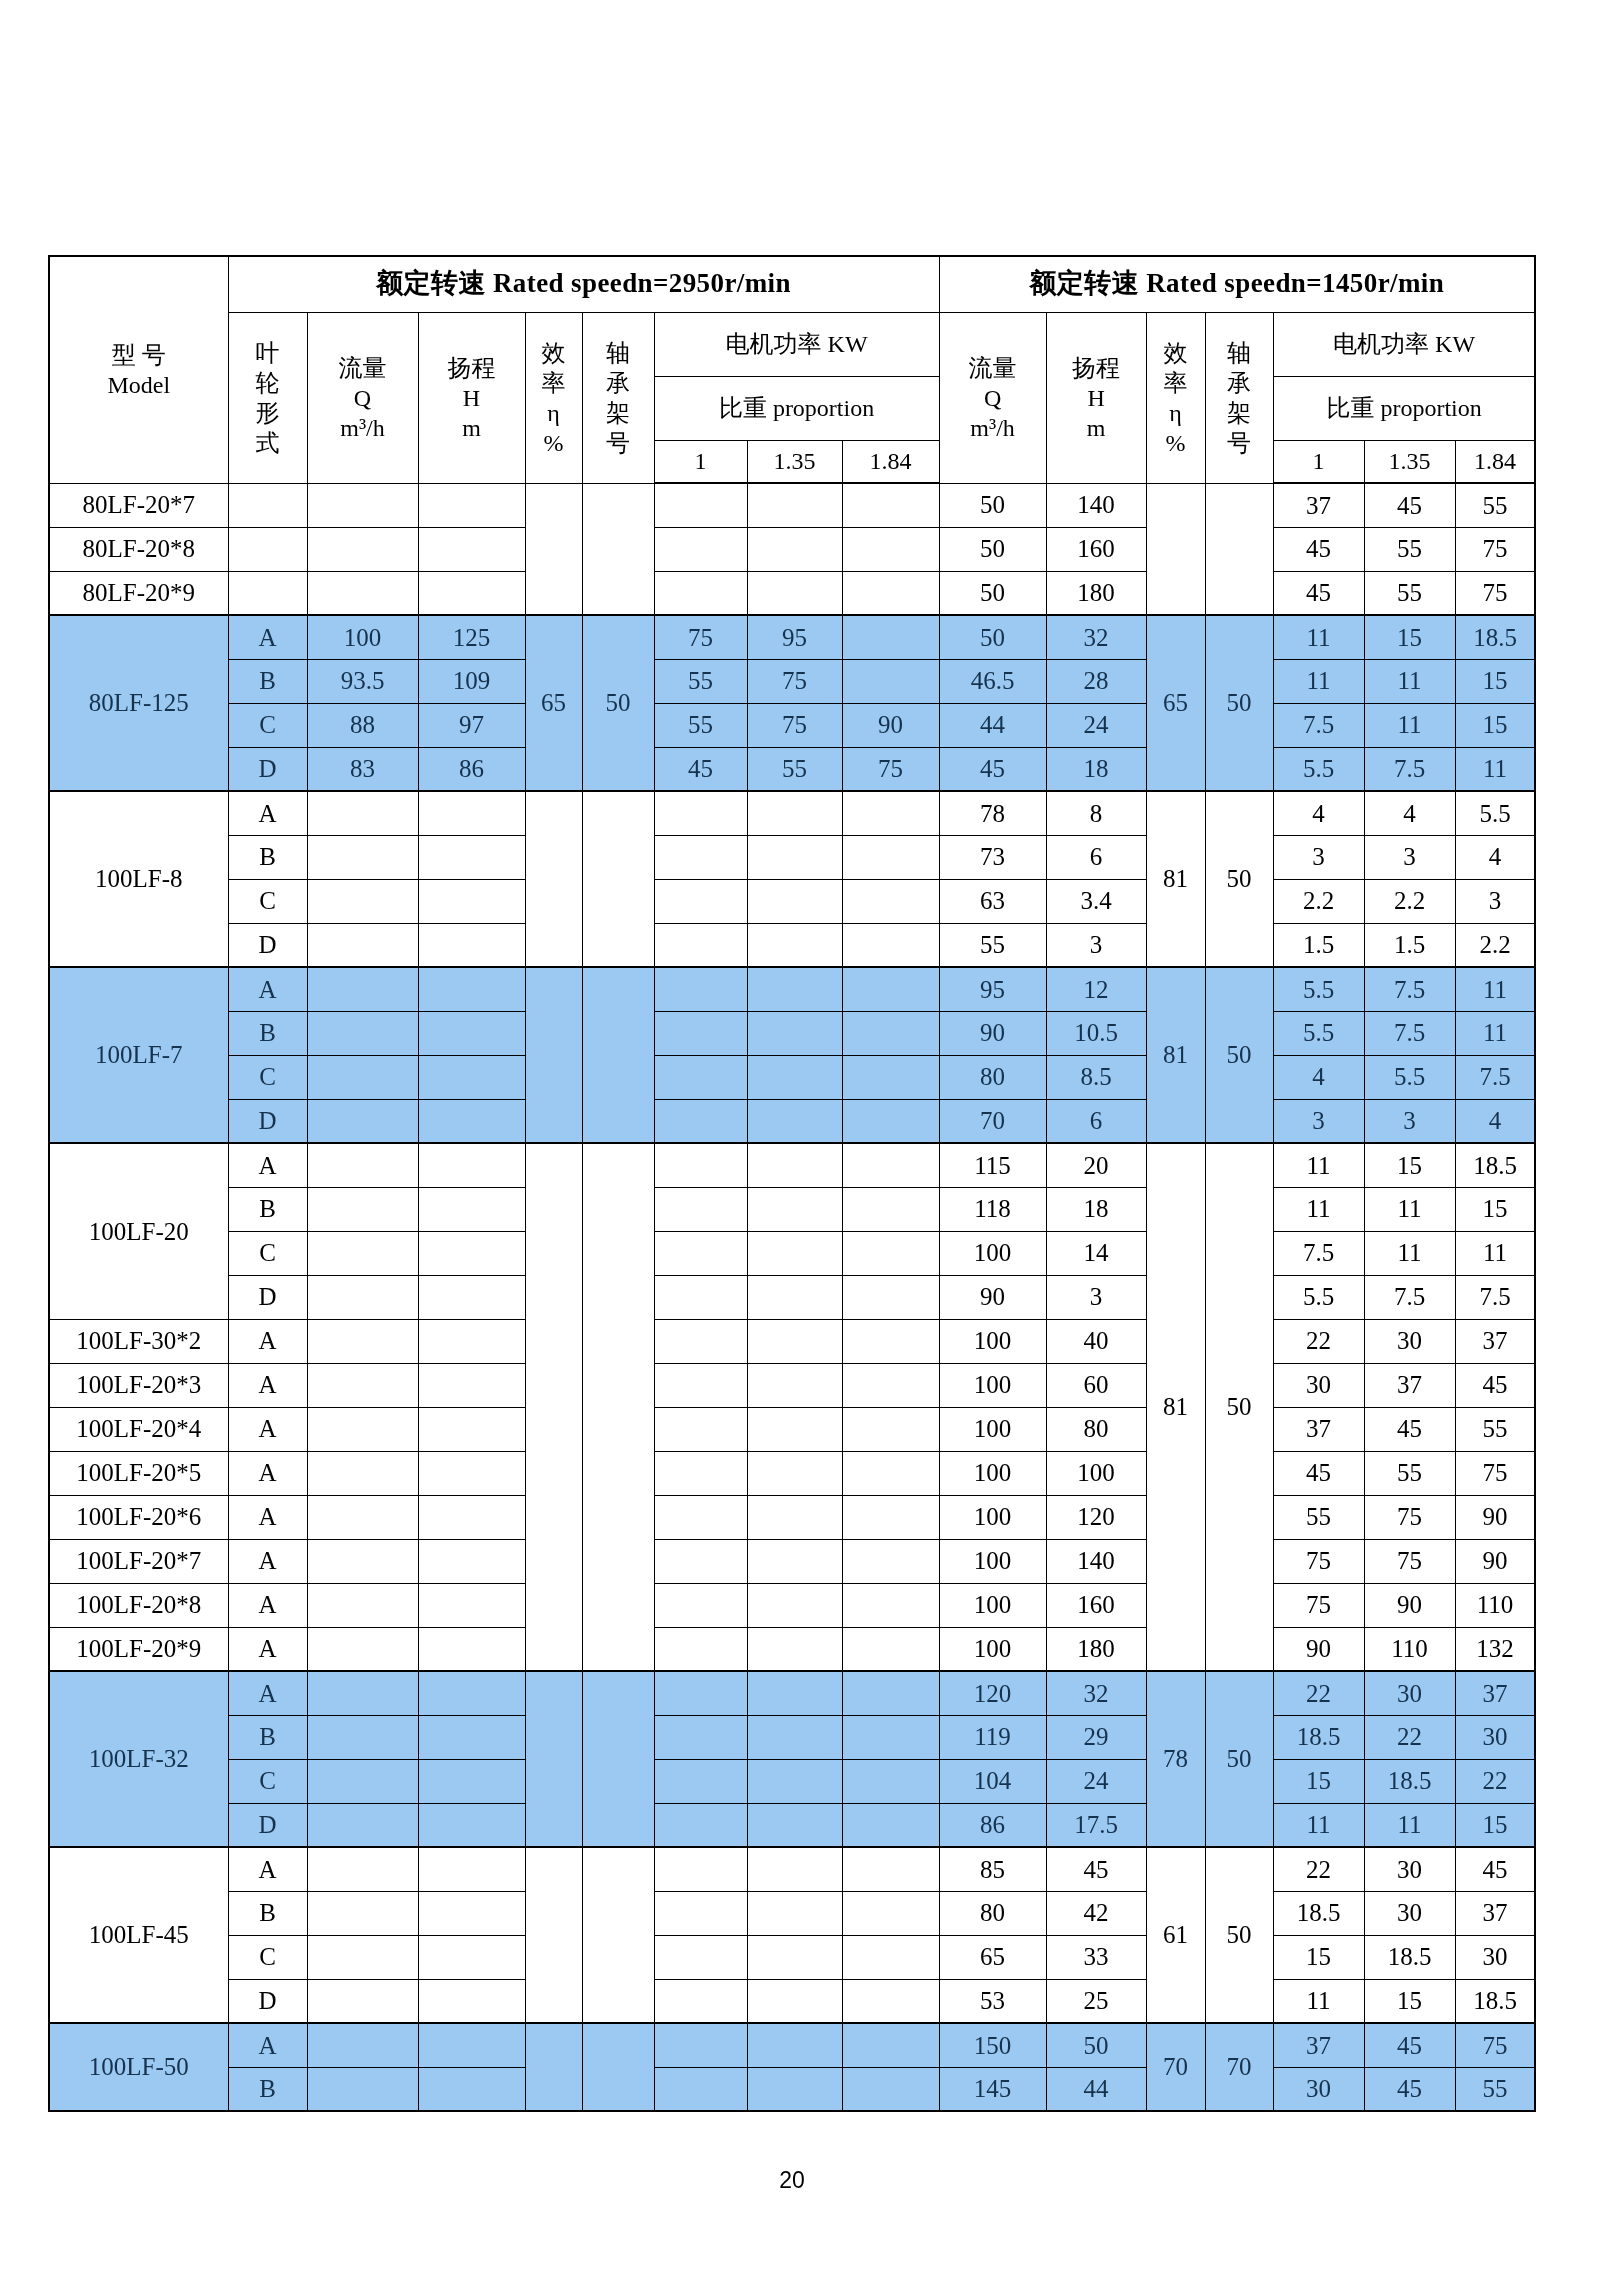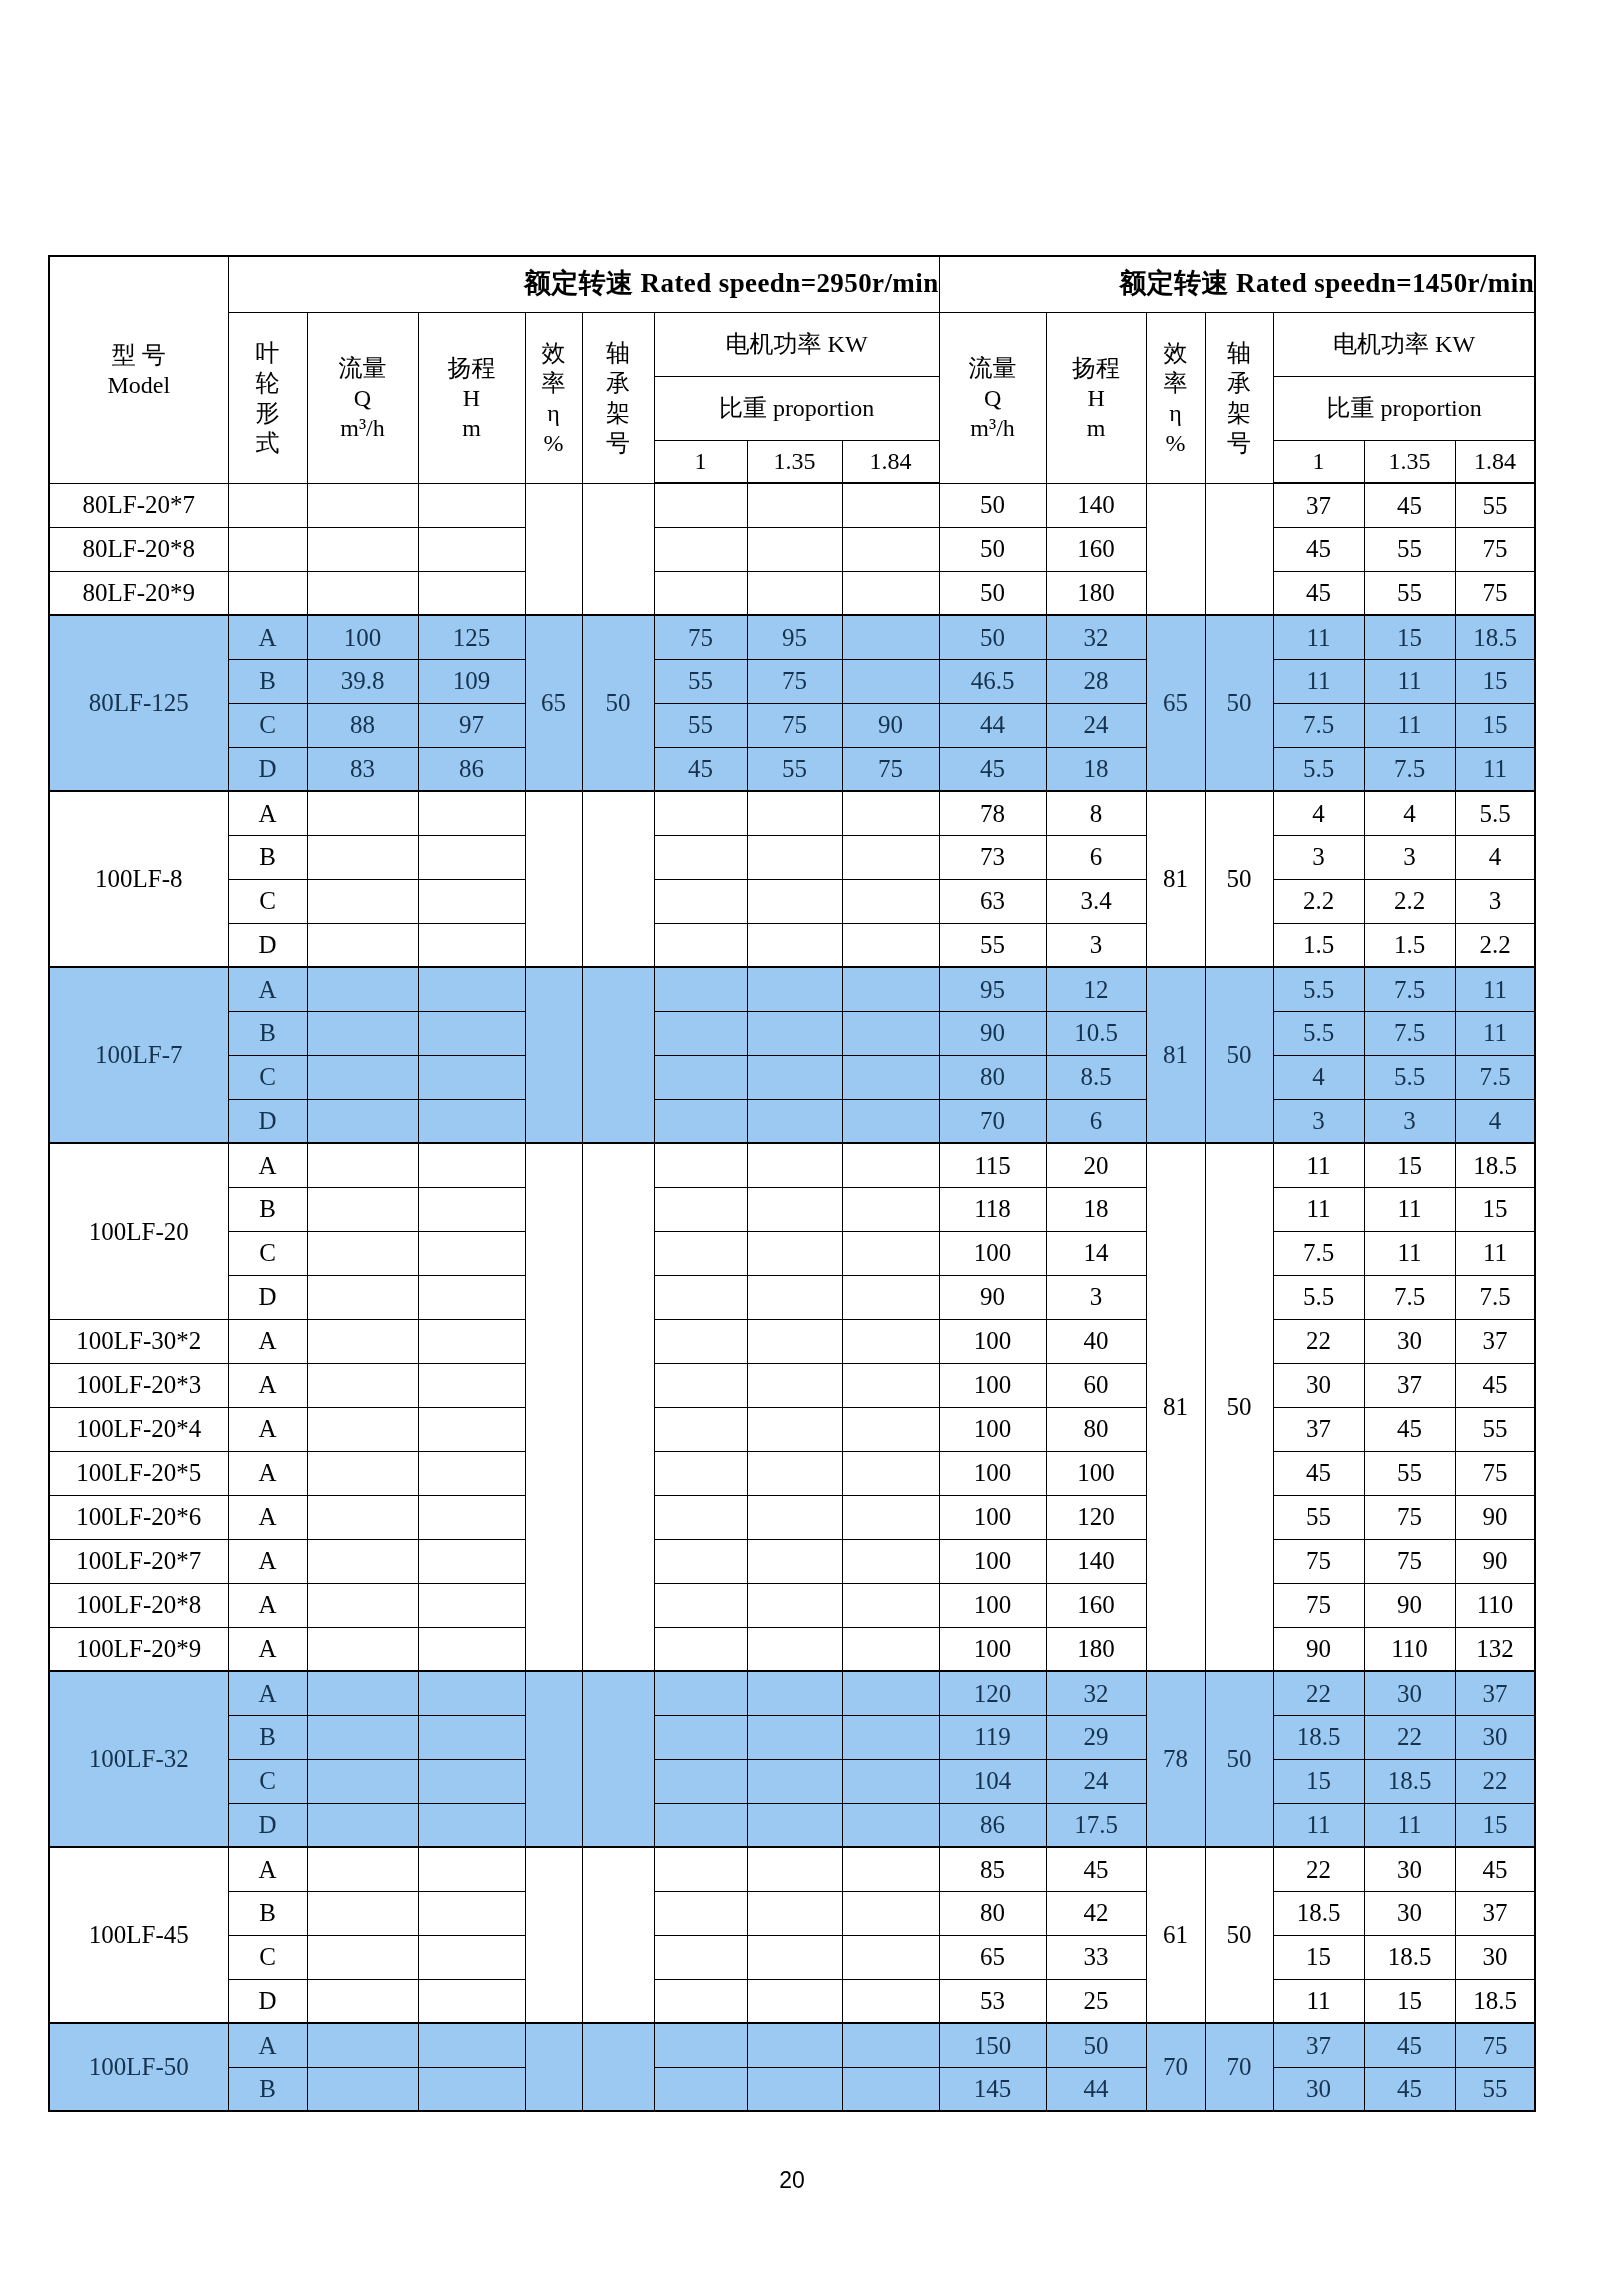--- a/index.html
+++ b/index.html
@@ -12,21 +12,21 @@
     position:absolute;left:48px;top:255px;width:1488px;
     border-collapse:collapse;table-layout:fixed;
     border:2.7px solid #000;
   }
   td,th{
     border:1.8px solid #000;text-align:center;vertical-align:middle;
     padding:0;font-weight:normal;font-size:25px;line-height:1.25;
     overflow:hidden;
   }
   thead th{font-size:24px;}
-  th.speed{font-weight:bold;font-size:27px;letter-spacing:0.4px;text-align:right;}
+  th.speed{font-weight:bold;font-size:27px;letter-spacing:0.4px;}
   .pre{white-space:pre-line;margin-left:29px;}
   thead tr:last-child th{border-bottom:2.7px solid #000;}
   tbody tr{height:44px;}
   tbody td{font-size:25px;}
   tr.gstart td{border-top:2.7px solid #000;}
   tr.hl td{background:var(--hl,#9CC9F1);color:var(--hlt,#15324E);}
   .r1{height:56px;}
   .r2{height:64px;}
   .r3{height:64px;}
   .r4{height:43px;}
@@ -175,21 +175,21 @@
           <td>50</td>
           <td>32</td>
           <td rowspan="4">65</td>
           <td rowspan="4">50</td>
           <td>11</td>
           <td>15</td>
           <td>18.5</td>
         </tr>
         <tr class="hl">
           <td>B</td>
-          <td>39.8</td>
+          <td>93.5</td>
           <td>109</td>
           <td>55</td>
           <td>75</td>
           <td></td>
           <td>46.5</td>
           <td>28</td>
           <td>11</td>
           <td>11</td>
           <td>15</td>
         </tr>

